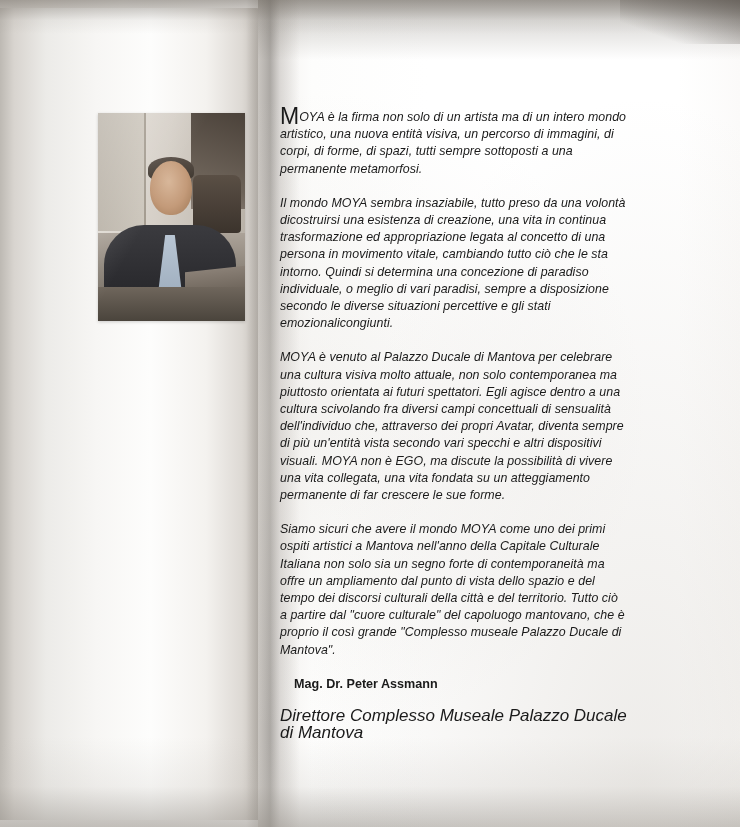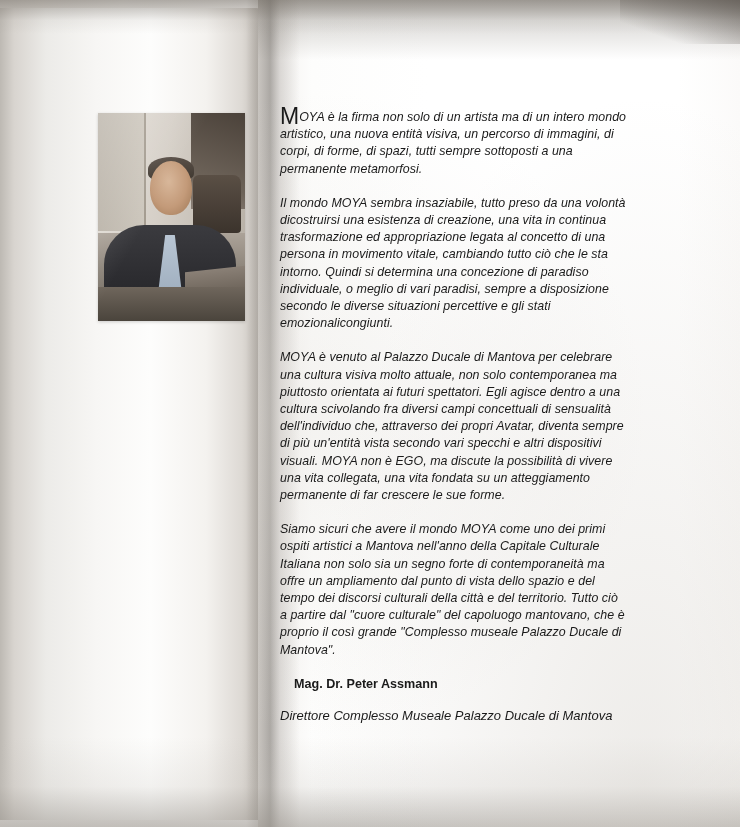--- a/index.html
+++ b/index.html
@@ -198,21 +198,21 @@
     margin-top: 17px;
   }
   .sig-name {
     font-weight: bold;
     font-size: 12.6px;
     line-height: 17px;
     font-style: normal;
     margin: 14px;
   }
   .sig-role {
-    font-size: 13px;
+    font-size: 17px;
     line-height: 17px;
     font-style: italic;
     margin: 0;
   }
 
   
   .paper-noise {
     position: absolute;
     left: 258px; top: 0; width: 482px; height: 827px;
     background:

